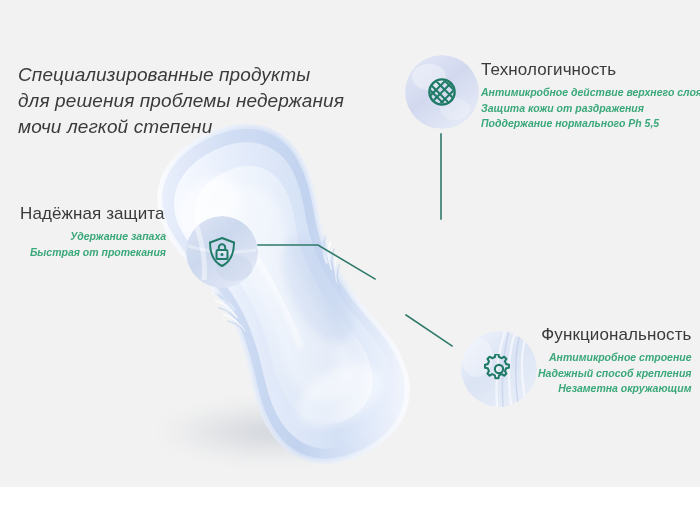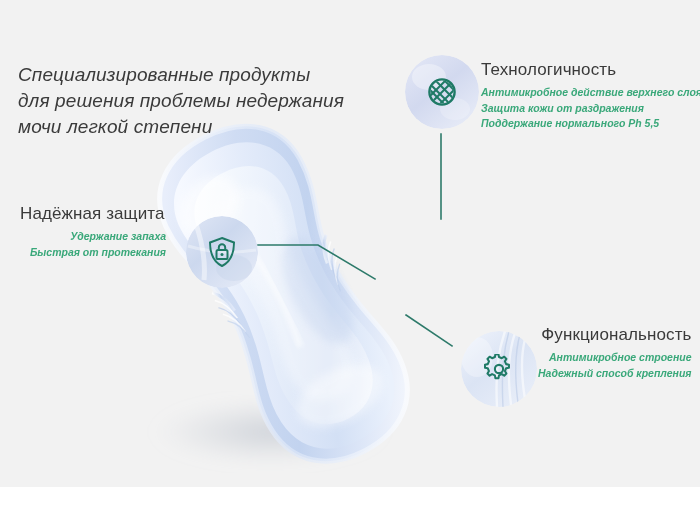--- a/index.html
+++ b/index.html
@@ -331,16 +331,17 @@
   <div class="feat feat-prot">
     <h3>Надёжная защита</h3>
     <p>Удержание запаха</p>
     <p>Быстрая от протекания</p>
   </div>
 
   <div class="feat feat-func">
     <h3>Функциональность</h3>
     <p>Антимикробное строение</p>
     <p>Надежный способ крепления</p>
+    <p>Незаметна окружающим</p>
   </div>
 
   <div class="bottom-band"></div>
 </div>
 
 </body></html>

